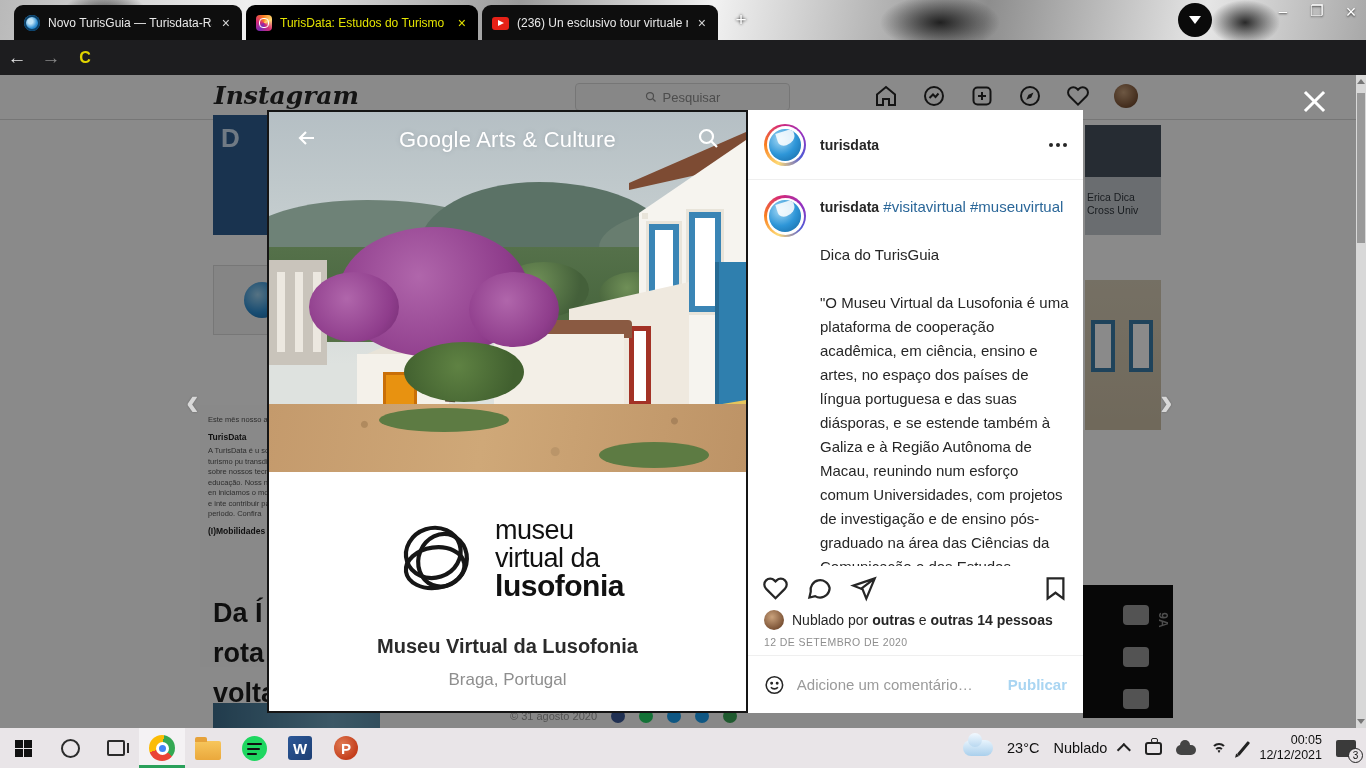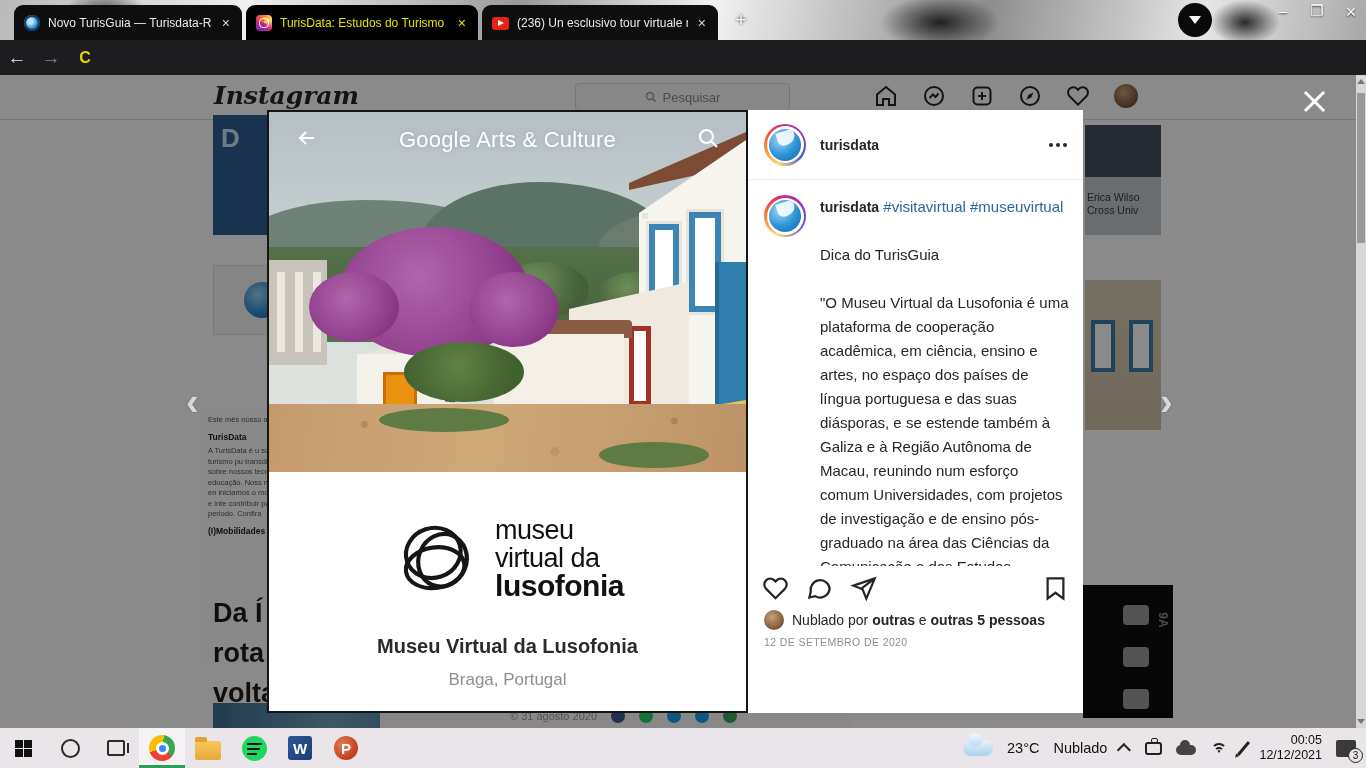--- a/index.html
+++ b/index.html
@@ -294,21 +294,21 @@
     <div class="abs bg-photo-strip"></div>
     <div class="abs bg-footer">
       <span>© 31 agosto 2020</span>
       <span class="sdot" style="background:#3b5998;"></span>
       <span class="sdot" style="background:#25d366;"></span>
       <span class="sdot" style="background:#1da1f2;"></span>
       <span class="sdot" style="background:#1da1f2;"></span>
       <span class="sdot" style="background:#3aa757;"></span>
     </div>
     <div class="abs bg-profile">
-      <div class="lower"><span>Erica Wilso</span><br><span>Cross Univ</span></div>
+      <div class="lower"><span>Erica Dica</span><br><span>Cross Univ</span></div>
     </div>
     <div class="abs bg-windows">
       <span class="bg-window" style="left:6px;top:40px;"></span>
       <span class="bg-window" style="left:44px;top:40px;"></span>
     </div>
     <div class="abs bg-film">
       <span class="hole" style="top:20px;"></span>
       <span class="hole" style="top:62px;"></span>
       <span class="hole" style="top:104px;"></span>
       <span class="flabel">9A</span>
@@ -420,23 +420,33 @@
             </svg>
           <svg viewBox="0 0 24 24">
               <path d="M22 3L9.2 12.7M22 3l-7.5 18-3.3-8.3L3 9.5 22 3z"></path>
             </svg>
           <svg viewBox="0 0 24 24" class="bookmark">
               <path d="M19 21l-7-5.2L5 21V3h14v18z"></path>
             </svg>
         </div>
         <div class="likesrow">
           <span class="like-avatar"></span>
-          <span><span>Nublado por</span> <b>outras</b> <span>e</span> <b>outras 5 pessoas</b></span>
+          <span><span>Nublado por</span> <b>outras</b> <span>e</span> <b>outras 14 pessoas</b></span>
         </div>
         <div class="pdate">12 DE SETEMBRO DE 2020</div>
+        <div class="commentrow">
+          <svg viewBox="0 0 24 24">
+              <circle cx="12" cy="12" r="9.5"></circle>
+              <circle cx="8.8" cy="10" r="0.8" fill="#262626"></circle>
+              <circle cx="15.2" cy="10" r="0.8" fill="#262626"></circle>
+              <path d="M8 14.5c1 1.3 2.4 2 4 2s3-.7 4-2"></path>
+            </svg>
+          <input class="cinput" placeholder="Adicione um comentário…" style="">
+          <span class="publish">Publicar</span>
+        </div>
       </div>
     </div>
 
     <div class="chev" style="left:186px;top:312px;">‹</div>
     <div class="chev" style="left:1160px;top:312px;">›</div>
     <div class="modal-close"></div>
     <div class="pg-scrollbar">
       <span class="pg-arrow" style="top:4px;border-bottom:5px solid #777;"></span>
       <span class="pg-thumb"></span>
       <span class="pg-arrow" style="bottom:4px;border-top:5px solid #777;"></span>

